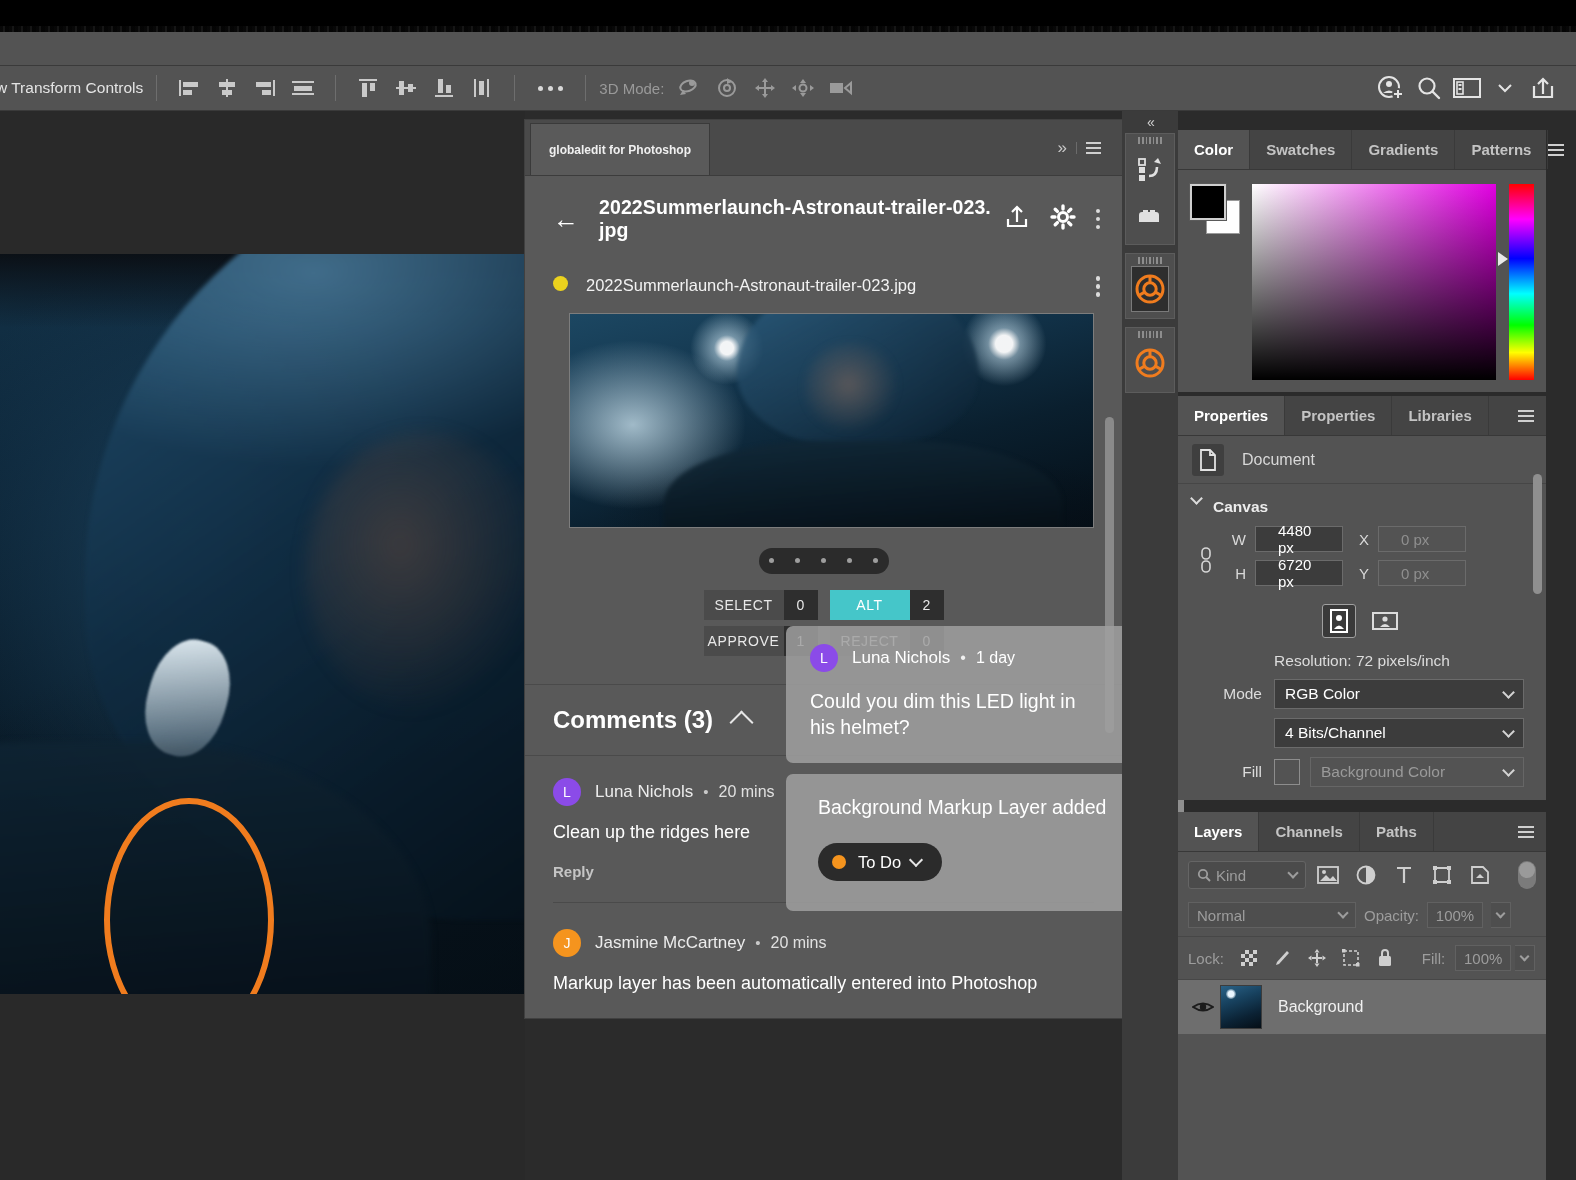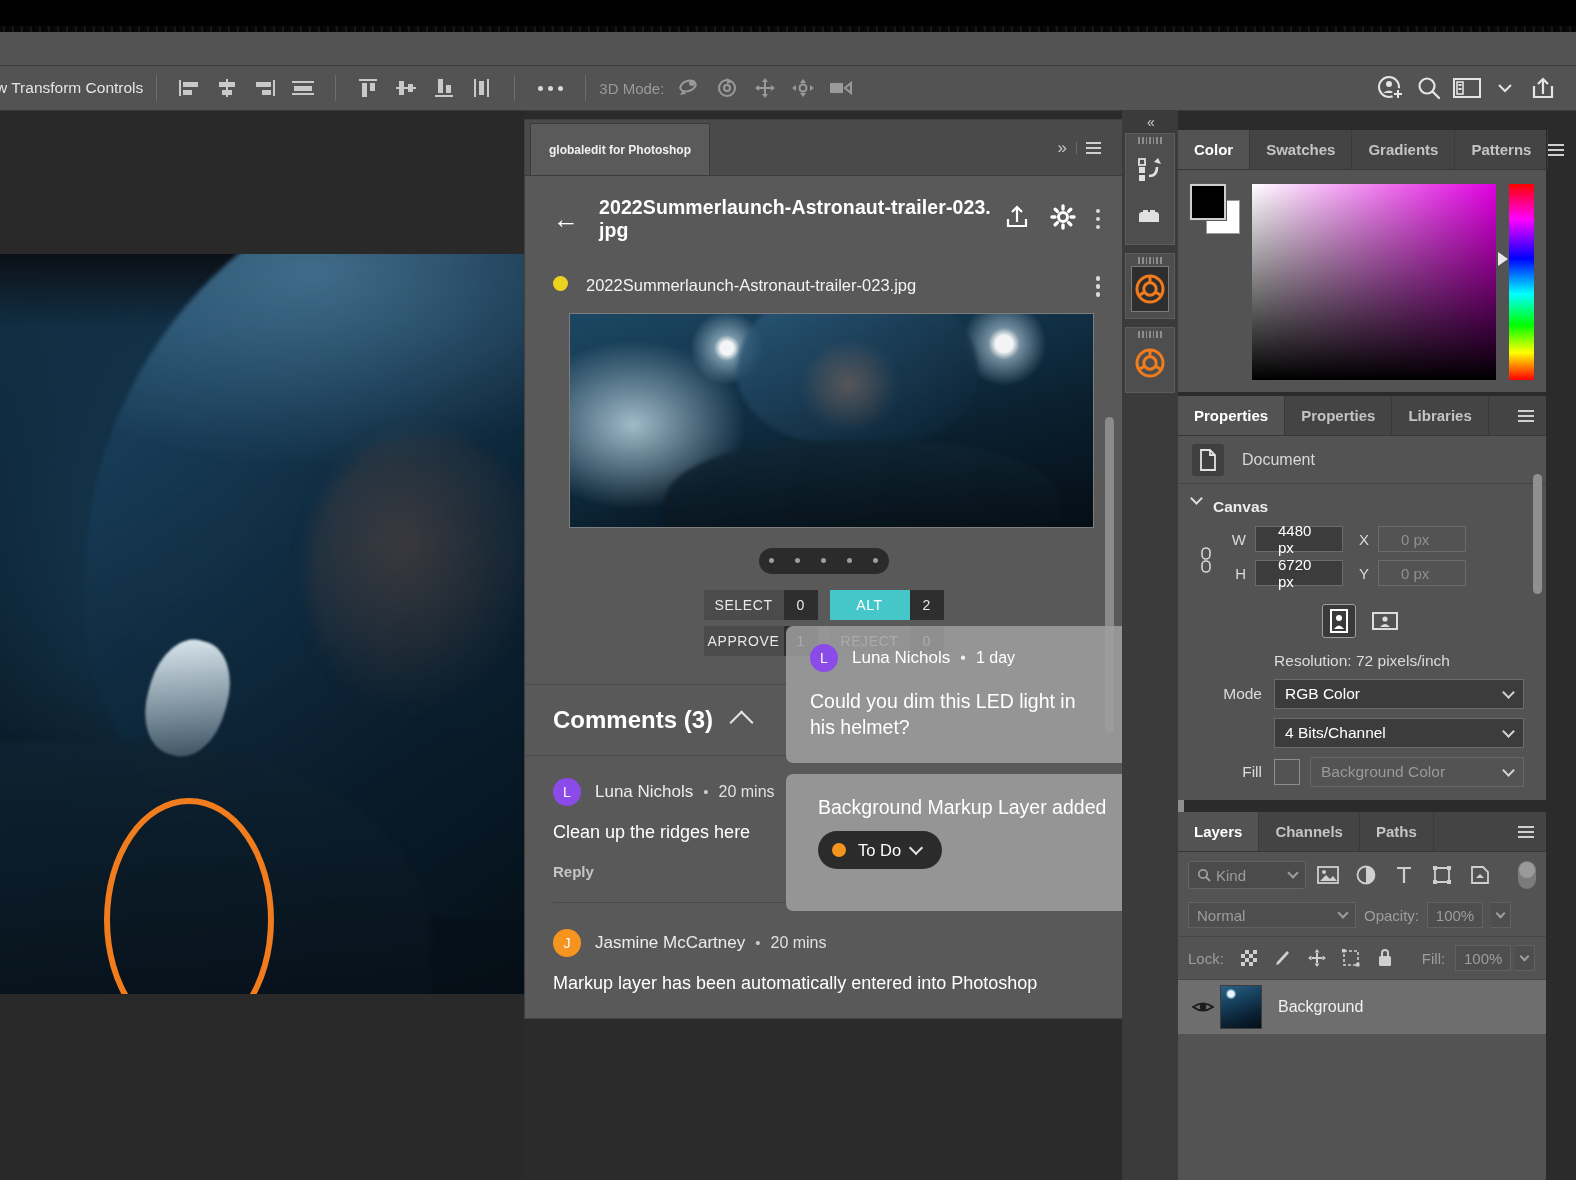--- a/index.html
+++ b/index.html
@@ -228,21 +228,21 @@
   #card-luna .fc-name { color: #ffffff; font-size: 17px; margin-left: 14px; }
   #card-luna .fc-sep { color: #f0f0f0; margin: 0 10px; }
   #card-luna .fc-time { color: #ffffff; font-size: 16px; }
   #card-luna .fc-text { color: #fff; font-size: 19.5px; line-height: 1.35; margin-top: 16px; width: 272px; }
   #card-luna .fc-kebab { position: absolute; right: 20px; top: 82px; display: flex; flex-direction: column; gap: 3px; }
   #card-luna .fc-kebab i { width: 4px; height: 4px; border-radius: 50%; background: #cfcfcf; }
 
   #card-markup { left: 786px; top: 774px; width: 398px; height: 137px; padding: 22px 24px 0 32px; }
   #card-markup .fc-title { color: #fff; font-size: 19.5px; font-weight: normal; }
   .todo-pill {
-    margin-top: 12px; width: 124px; height: 38px; border-radius: 19px;
+    margin-top: 24px; width: 124px; height: 38px; border-radius: 19px;
     background: #2b2b2b; display: flex; align-items: center; padding: 0 14px;
   }
   .todo-pill .tdot { width: 14px; height: 14px; border-radius: 50%; background: #F5941E; flex: none; }
   .todo-pill .tlbl { color: #fff; font-size: 16.5px; margin-left: 12px; }
   .todo-pill .tchev {
     margin-left: 10px; width: 10px; height: 10px;
     border-right: 2.2px solid #e6e6e6; border-bottom: 2.2px solid #e6e6e6;
     transform: rotate(45deg); margin-top: -4px;
   }
 

